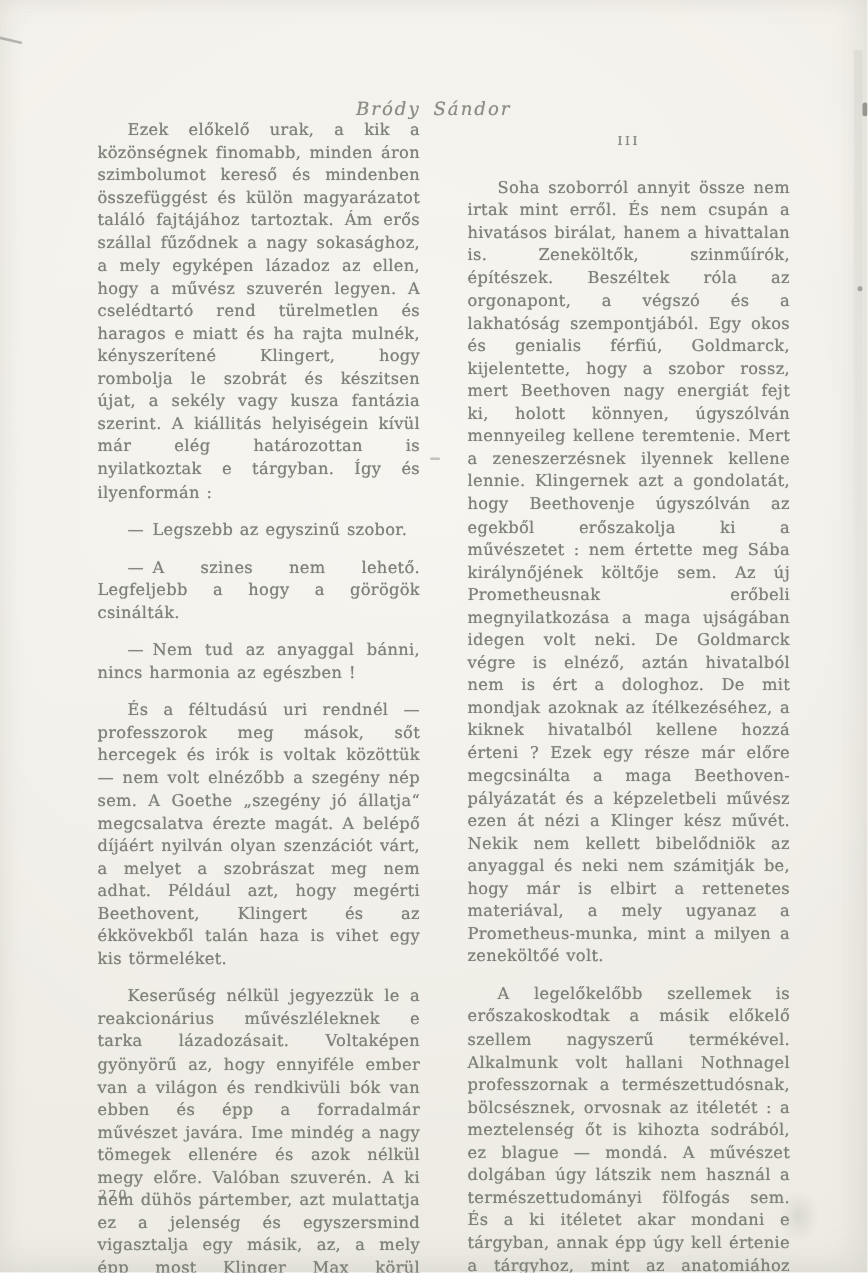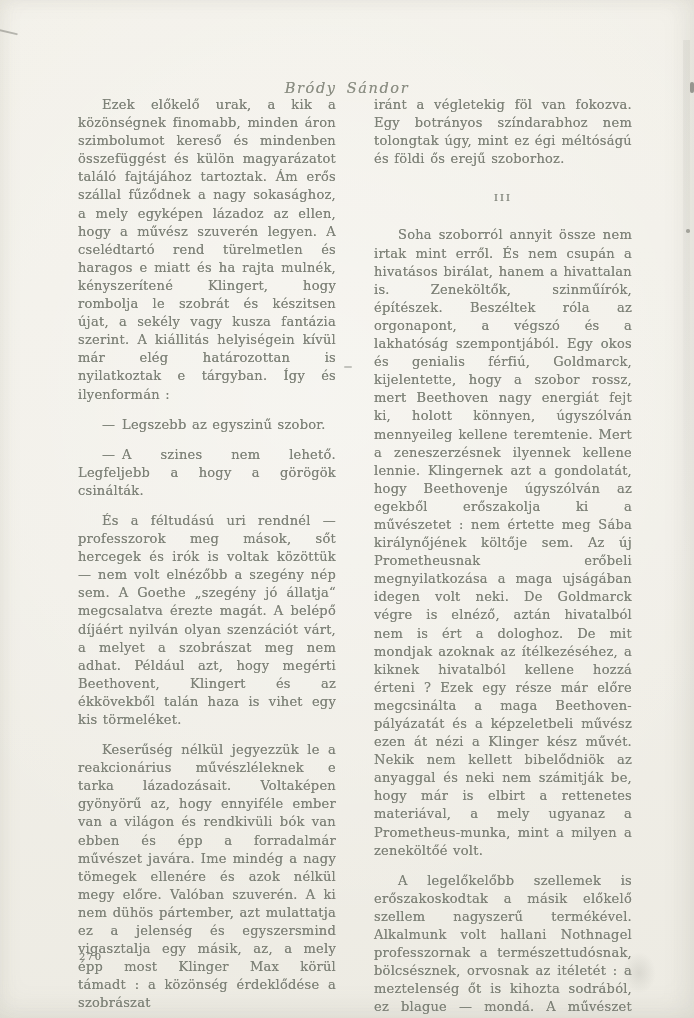--- a/index.html
+++ b/index.html
@@ -103,26 +103,26 @@
 <div class="page">
 
   <div class="running-header">Bródy Sándor</div>
 
   <div class="columns">
 
     <div class="col">
       <p>Ezek előkelő urak, a kik a közönségnek finomabb, minden áron szimbolumot kereső és mindenben összefüggést és külön magyarázatot találó fajtájához tartoztak. Ám erős szállal fűződnek a nagy sokasághoz, a mely egyképen lázadoz az ellen, hogy a művész szuverén legyen. A cselédtartó rend türelmetlen és haragos e miatt és ha rajta mulnék, kényszerítené Klingert, hogy rombolja le szobrát és készitsen újat, a sekély vagy kusza fantázia szerint. A kiállitás helyiségein kívül már elég határozottan is nyilatkoztak e tárgyban. Így és ilyenformán&nbsp;:</p>
       <p class="dialogue">— Legszebb az egyszinű szobor.</p>
       <p class="dialogue">— A szines nem lehető. Legfeljebb a hogy a görögök csinálták.</p>
+      <p class="dialogue">— Nem tud az anyaggal bánni, nincs harmonia az egészben&nbsp;!</p>
       <p>És a féltudású uri rendnél — professzorok meg mások, sőt hercegek és irók is voltak közöttük — nem volt elnézőbb a szegény nép sem. A Goethe „szegény jó&nbsp;állatja“ megcsalatva érezte magát. A belépő díjáért nyilván olyan szenzációt várt, a melyet a szobrászat meg nem adhat. Például azt, hogy megérti Beethovent, Klingert és az ékkövekből talán haza is vihet egy kis törmeléket.</p>
       <p>Keserűség nélkül jegyezzük le a reakcionárius művészléleknek e tarka lázadozásait. Voltaképen gyönyörű az, hogy ennyiféle ember van a világon és rendkivüli bók van ebben és épp a forradalmár művészet javára. Ime mindég a nagy tömegek ellenére és azok nélkül megy előre. Valóban szuverén. A ki nem dühös pártember, azt mulattatja ez a jelenség és egyszersmind vigasztalja egy másik, az, a mely épp most Klinger Max körül támadt&nbsp;: a közönség érdeklődése a szobrászat</p>
     </div>
 
     <div class="col">
-      <p class="cont">iránt a végletekig föl van fokozva. Egy botrányos színdarabhoz nem tolongtak úgy, mint ez égi méltóságú és földi ős erejű szoborhoz.</p>
       <p class="sec-heading">III</p>
       <p>Soha szoborról annyit össze nem irtak mint erről. És nem csupán a hivatásos birálat, hanem a hivattalan is. Zeneköltők, szinműírók, építészek. Beszéltek róla az orgonapont, a végszó és a lakhatóság szempontjából. Egy okos és genialis férfiú, Goldmarck, kijelentette, hogy a szobor rossz, mert Beethoven nagy energiát fejt ki, holott könnyen, úgyszólván mennyeileg kellene teremtenie. Mert a zeneszerzésnek ilyennek kellene lennie. Klingernek azt a gondolatát, hogy Beethovenje úgyszólván az egekből erőszakolja ki a művészetet&nbsp;: nem értette meg Sába királynőjének költője sem. Az új Prometheusnak erőbeli megnyilatkozása a maga ujságában idegen volt neki. De Goldmarck végre is elnéző, aztán hivatalból nem is ért a dologhoz. De mit mondjak azoknak az ítélkezéséhez, a kiknek hivatalból kellene hozzá érteni&nbsp;? Ezek egy része már előre megcsinálta a maga Beethoven-pályázatát és a képzeletbeli művész ezen át nézi a Klinger kész művét. Nekik nem kellett bibelődniök az anyaggal és neki nem számitják be, hogy már is elbirt a rettenetes materiával, a mely ugyanaz a Prometheus-munka, mint a milyen a zeneköltőé volt.</p>
       <p>A legelőkelőbb szellemek is erőszakoskodtak a másik előkelő szellem nagyszerű termékével. Alkalmunk volt hallani Nothnagel professzornak a természettudósnak, bölcsésznek, orvosnak az itéletét&nbsp;: a meztelenség őt is kihozta sodrából, ez blague — mondá. A művészet dolgában úgy látszik nem használ a természettudományi fölfogás sem. És a ki itéletet akar mondani e tárgyban, annak épp úgy kell értenie a tárgyhoz, mint az anatomiához annak, a ki operál. Tudni kell, mi hol van, még pedig biztosan, mert a finom acélpenge könnyen nemes részekre téved. Mégis a művészetben nem tudós közönség azt vallja, hogy mindenki operálhat, a kinek kés van a kezében. Így rohant neki a mi szobrunknak egy egész városi tanács, szinte késsel. Bécs város hivatalos testületének merénylete a Beethoven-szobor ellen, a</p>
     </div>
 
   </div>
 
   <div class="page-number">270</div>
 
   <div class="artifact scratch-top-left"></div>

